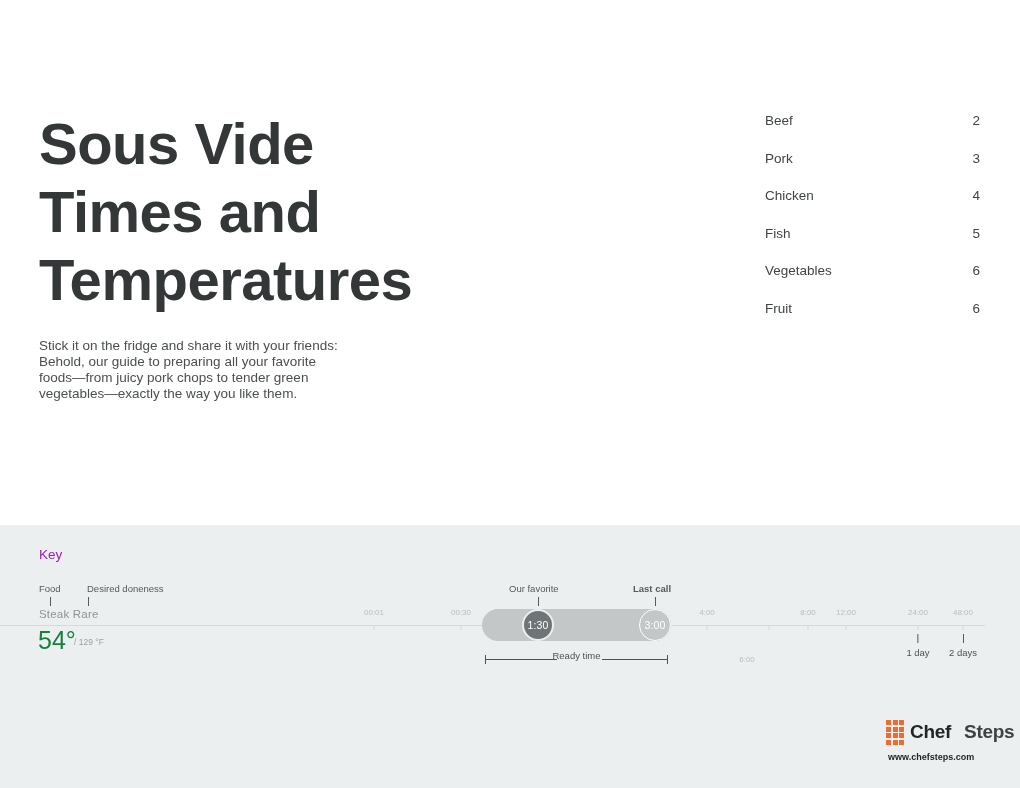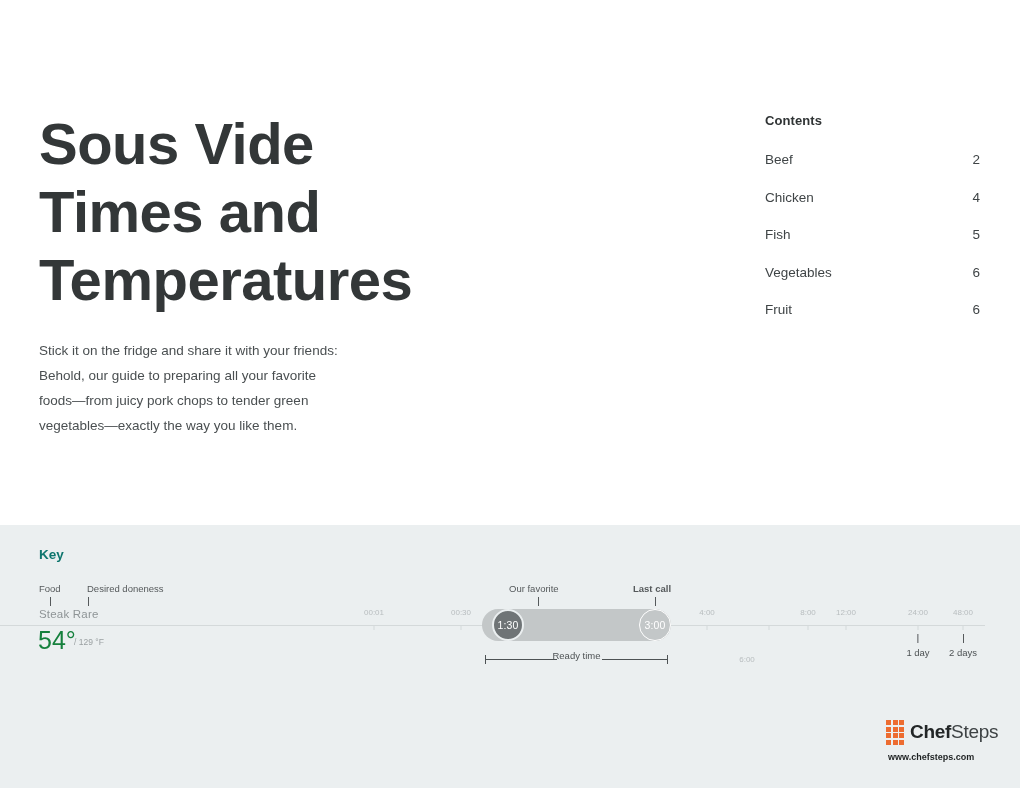--- a/index.html
+++ b/index.html
@@ -35,21 +35,21 @@
     color: #333738;
     letter-spacing: -0.5px;
     white-space: pre-line;
   }
   .hero-sub {
     position: absolute;
     left: 39px;
     top: 338px;
     width: 372px;
     font-size: 13.5px;
-    line-height: 25px;
+    line-height: 16px;
     color: #4a4f51;
     white-space: pre-line;
   }
 
   
   .contents {
     position: absolute;
     left: 765px;
     top: 113px;
     width: 215px;
@@ -84,22 +84,22 @@
     top: 525px;
     width: 1020px;
     height: 263px;
     background: #ebeff0;
   }
   .key-heading {
     position: absolute;
     left: 39px;
     top: 22px;
     font-size: 13.5px;
-    font-weight: bold;
-    color: #0f766e;
+    font-weight: normal;
+    color: #a21caf;
   }
 
   
   .callout {
     position: absolute;
     font-size: 9.5px;
     color: #55595b;
     white-space: nowrap;
   }
   .callout.upper { top: 58px; }
@@ -193,21 +193,21 @@
     width: 32px;
     height: 32px;
     border-radius: 50%;
     display: flex;
     align-items: center;
     justify-content: center;
     font-size: 10.5px;
     letter-spacing: 0.2px;
   }
   .node-favorite {
-    left: 492px;
+    left: 522px;
     background: #6f7476;
     color: #ffffff;
     border: 2px solid #ebeff0;
   }
   .node-last {
     left: 639px;
     background: transparent;
     color: #ffffff;
     border: 1.5px solid #ffffff;
   }
@@ -285,21 +285,21 @@
     flex: 0 0 auto;
   }
   .logo-grid i { display: block; background: #ed6c30; }
   .logo-word {
     font-size: 19px;
     color: #222627;
     letter-spacing: -0.3px;
     white-space: nowrap;
   }
   .logo-word b { font-weight: bold; }
-  .logo-word span { font-weight: normal; color: #3d4244; }
+  .logo-word span { font-weight: bold; color: #3d4244; padding-left: 13px; }
   .logo-url {
     margin-top: 7px;
     margin-left: 2px;
     font-size: 9px;
     font-weight: bold;
     color: #1d2122;
     white-space: nowrap;
   }
 </style>
 </head>
@@ -311,25 +311,28 @@
     <h1 class="hero-title">Sous Vide
 Times and
 Temperatures</h1>
   </div>
   <p class="hero-sub">Stick it on the fridge and share it with your friends:
 Behold, our guide to preparing all your favorite
 foods—from juicy pork chops to tender green
 vegetables—exactly the way you like them.</p>
 
   <div class="contents">
-    <div class="contents-heading">Contents</div>
 
     <div class="contents-row">
       <span class="contents-label">Beef</span>
       <span class="contents-page">2</span>
+    </div>
+    <div class="contents-row">
+      <span class="contents-label">Pork</span>
+      <span class="contents-page">3</span>
     </div>
     <div class="contents-row">
       <span class="contents-label">Chicken</span>
       <span class="contents-page">4</span>
     </div>
     <div class="contents-row">
       <span class="contents-label">Fish</span>
       <span class="contents-page">5</span>
     </div>
     <div class="contents-row">

